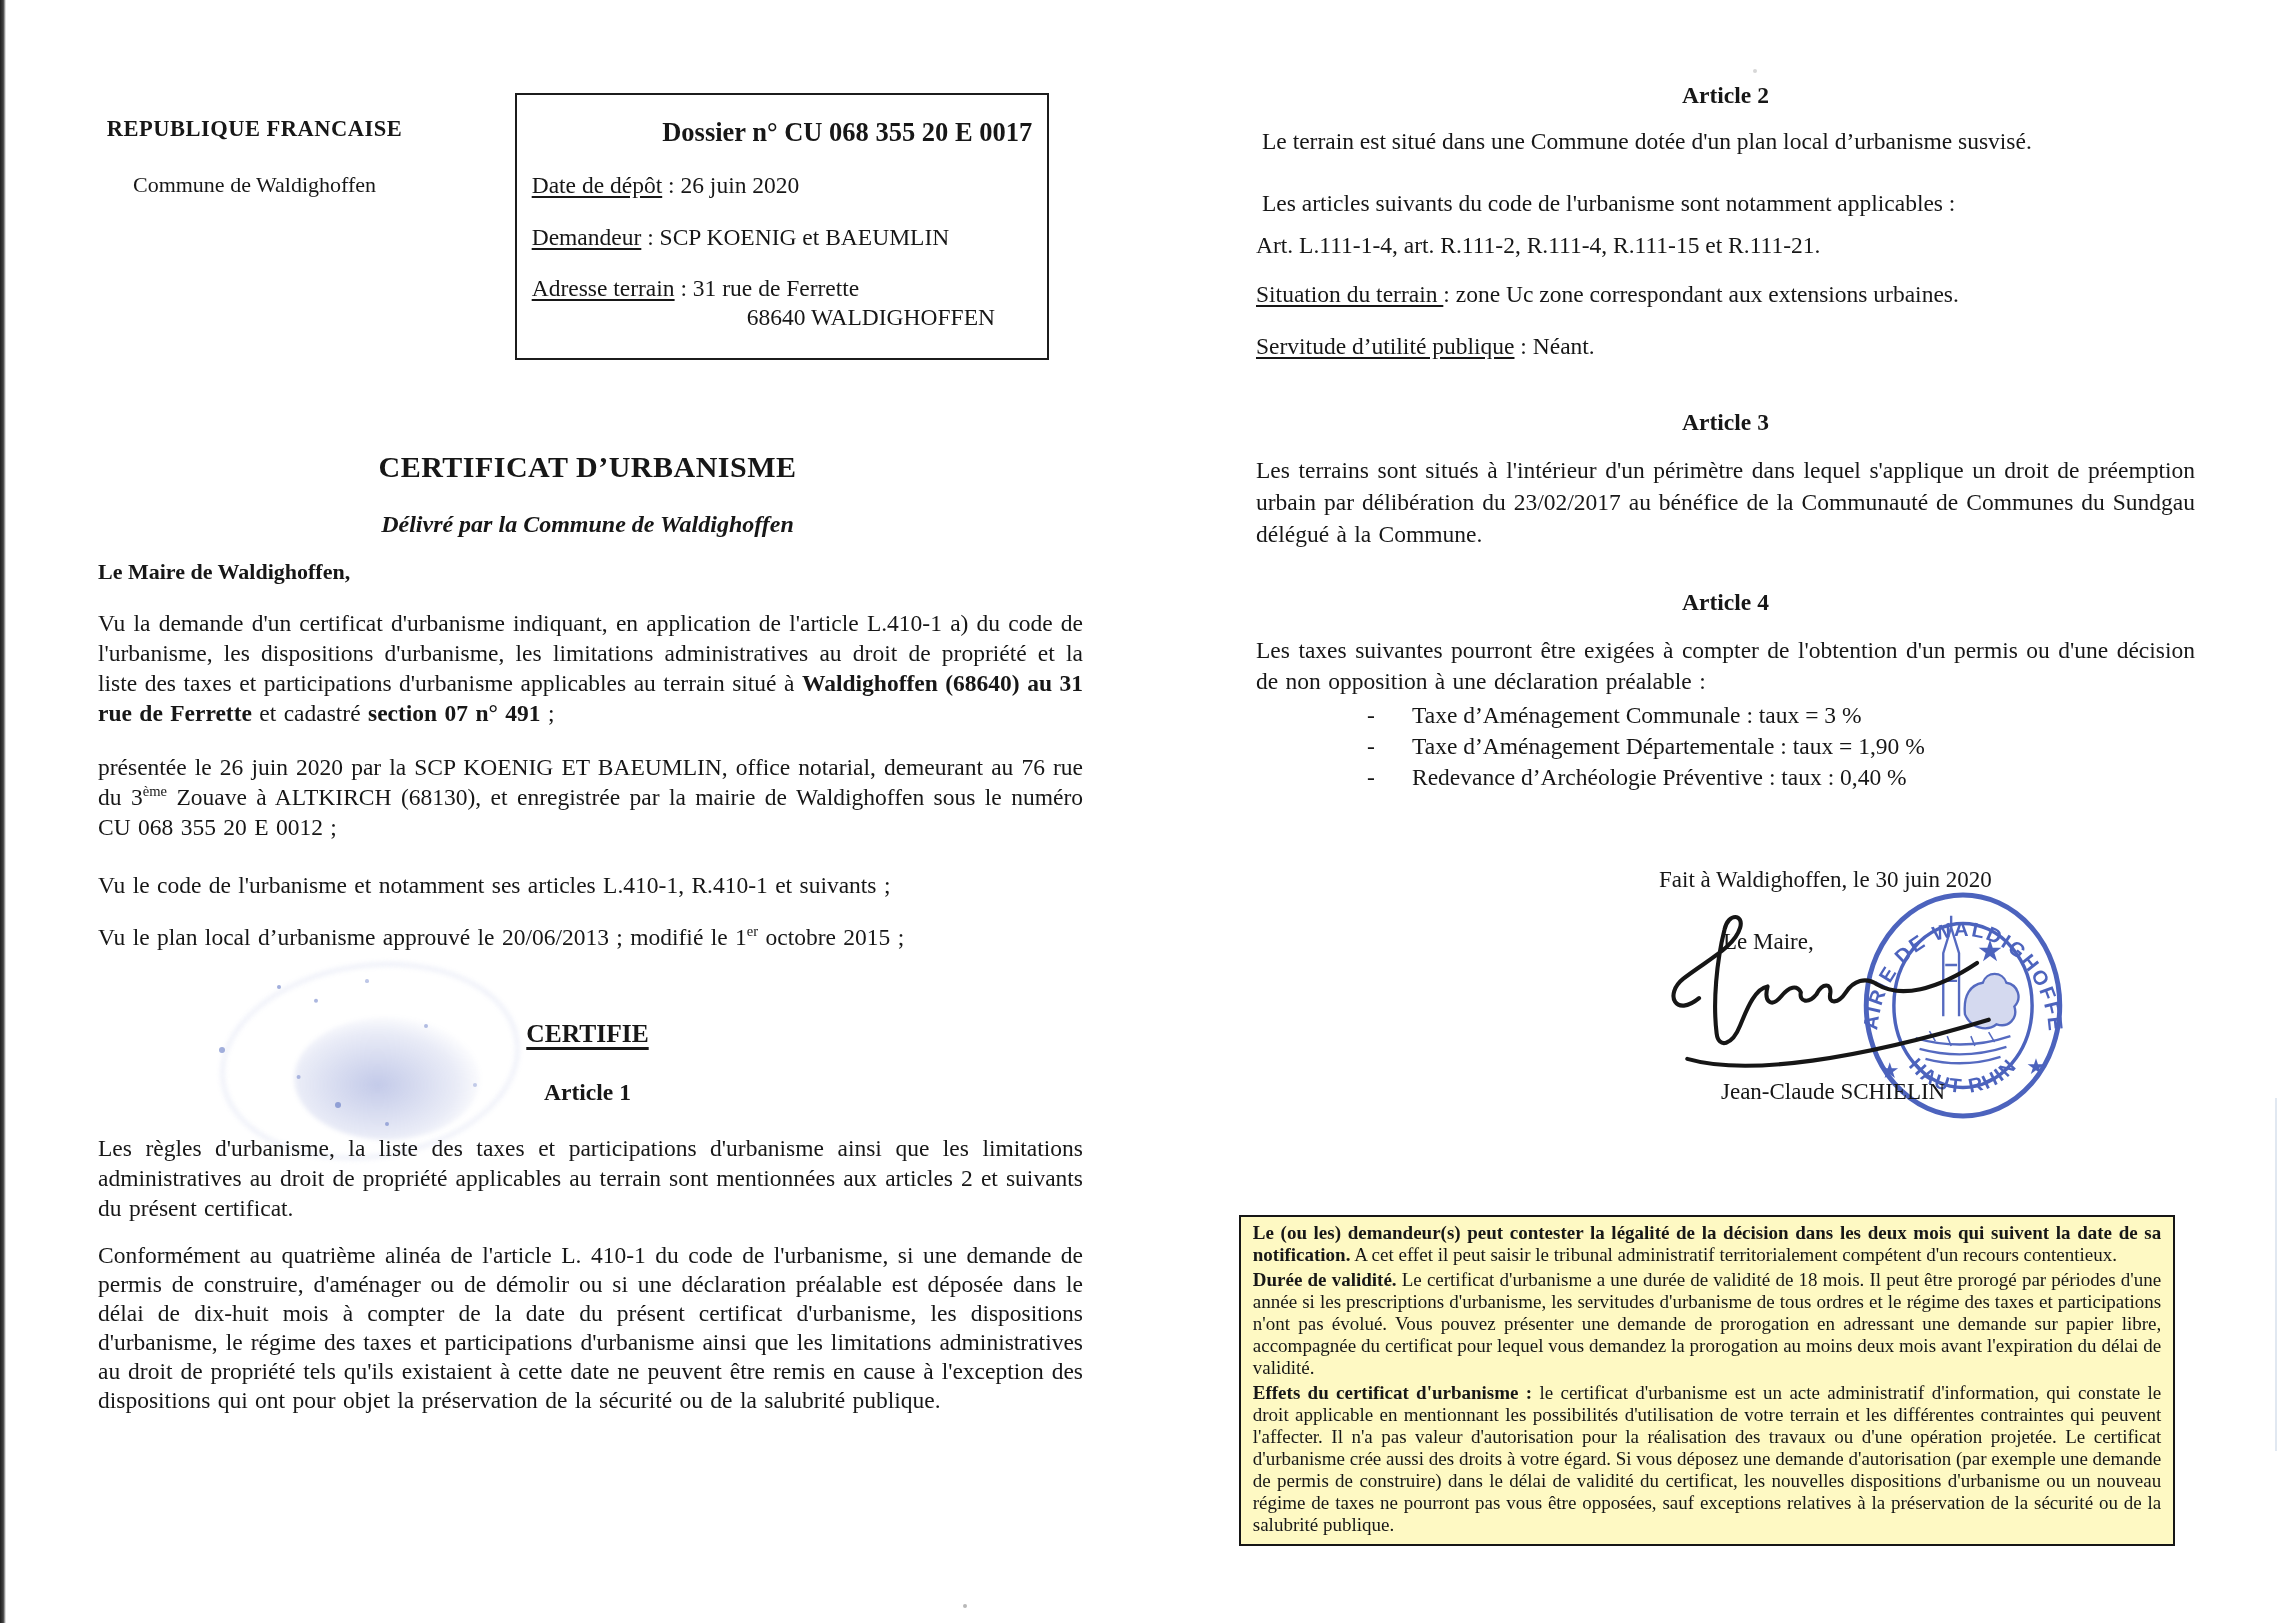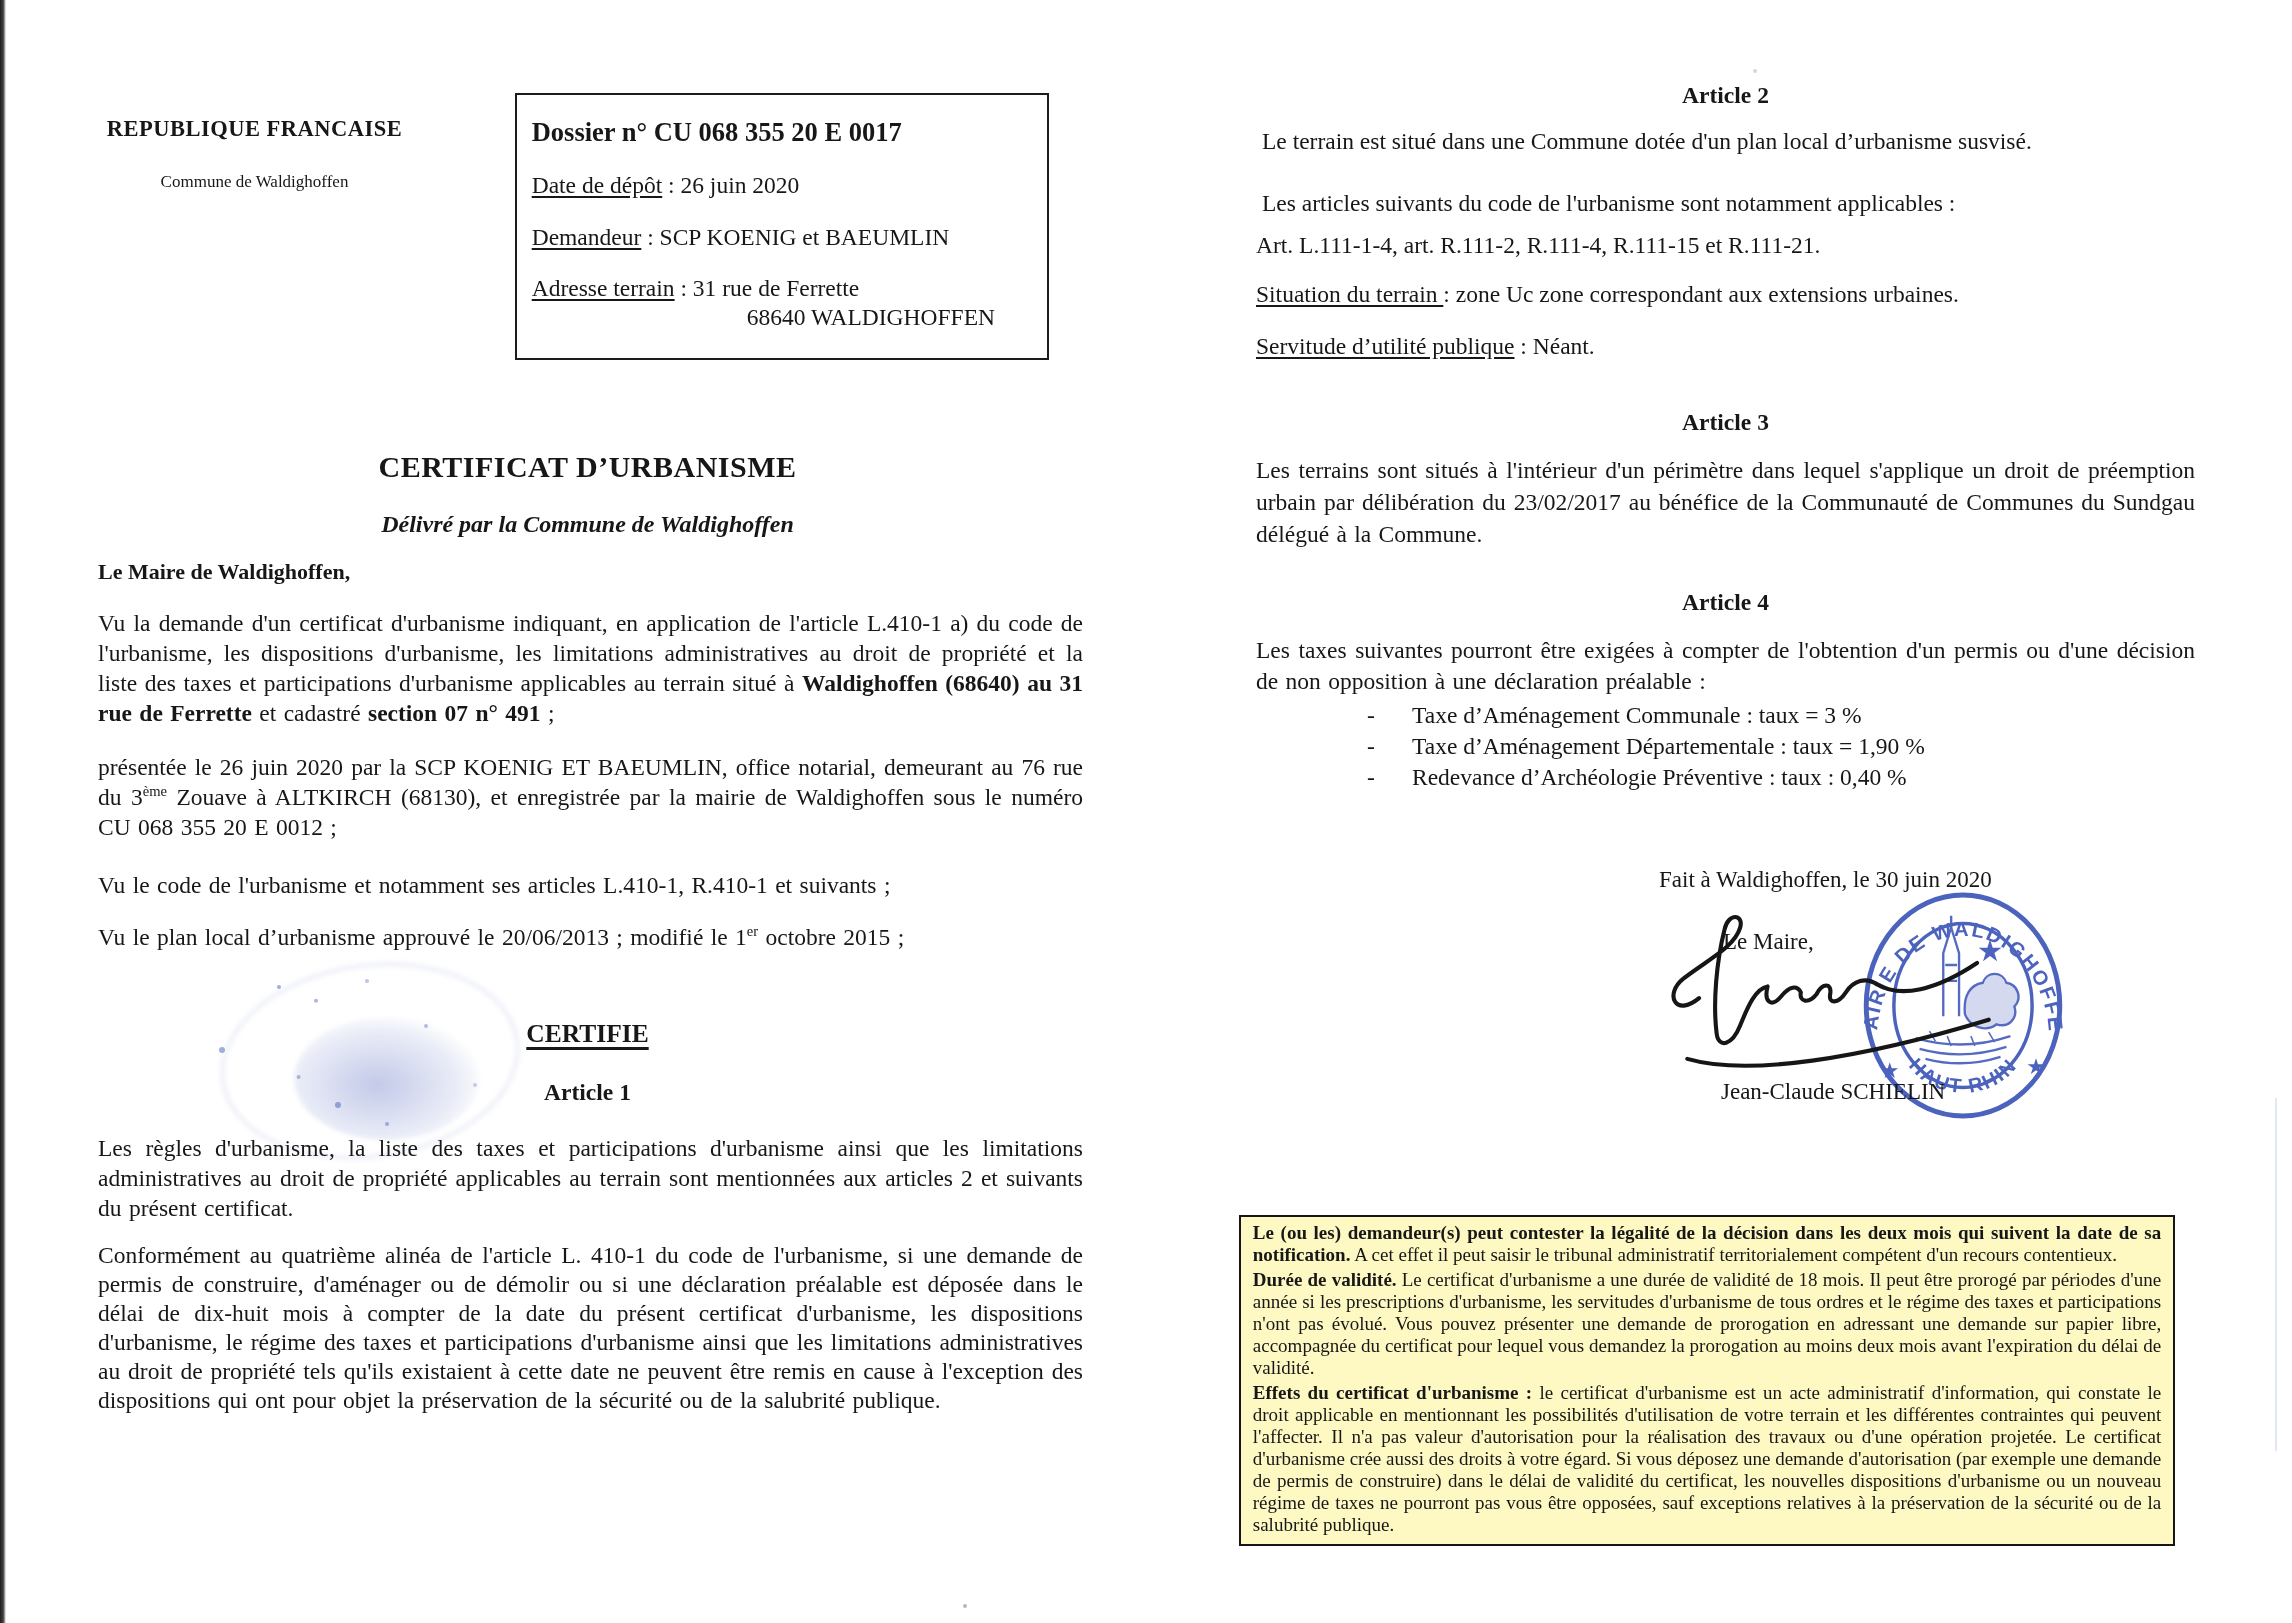--- a/index.html
+++ b/index.html
@@ -16,26 +16,26 @@
 
   
   #scan-edge{left:0;top:0;width:5.9px;height:1623px;
              background:linear-gradient(to right,#0b0b0b,#333 55%,rgba(0,0,0,0));opacity:.92;}
   #scan-line-right{left:2275px;top:1098px;width:2px;height:353px;background:#cdd8e8;opacity:.6;}
   .speck{width:3.9px;height:3.9px;border-radius:50%;background:#9a9a9a;opacity:.7;}
 
   
   #rep-block{left:86px;top:116px;width:337px;text-align:center;}
   #republic{font-size:22.5px;font-weight:bold;letter-spacing:0.5px;}
-  #commune{margin-top:30px;font-size:17px;}
+  #commune{margin-top:30px;font-size:22px;}
 
   
   #dossier-box{left:515px;top:93px;width:534px;height:267px;border:2.9px solid #1c1c1c;
                box-sizing:border-box;padding:0 14.7px;background:#fff;}
-  #dossier-title{margin-top:21.6px;text-align:left;font-size:26.5px;font-weight:bold;}
+  #dossier-title{margin-top:21.6px;text-align:right;font-size:26.5px;font-weight:bold;}
   .d-line{margin-top:24.5px;font-size:23.5px;}
   #addr2{margin-left:215px;margin-top:2px;font-size:23.5px;}
 
   
   #main-title{left:95px;top:450px;width:985px;font-size:30px;font-weight:bold;letter-spacing:0.5px;}
   #subtitle{left:95px;top:511px;width:985px;font-size:24px;}
   #maire-line{left:98px;top:559px;width:985px;font-size:22px;font-weight:bold;}
   #p1{left:98px;top:608px;width:985px;}
   #p2{left:98px;top:752px;width:985px;}
   #p3{left:98px;top:870px;width:985px;}

